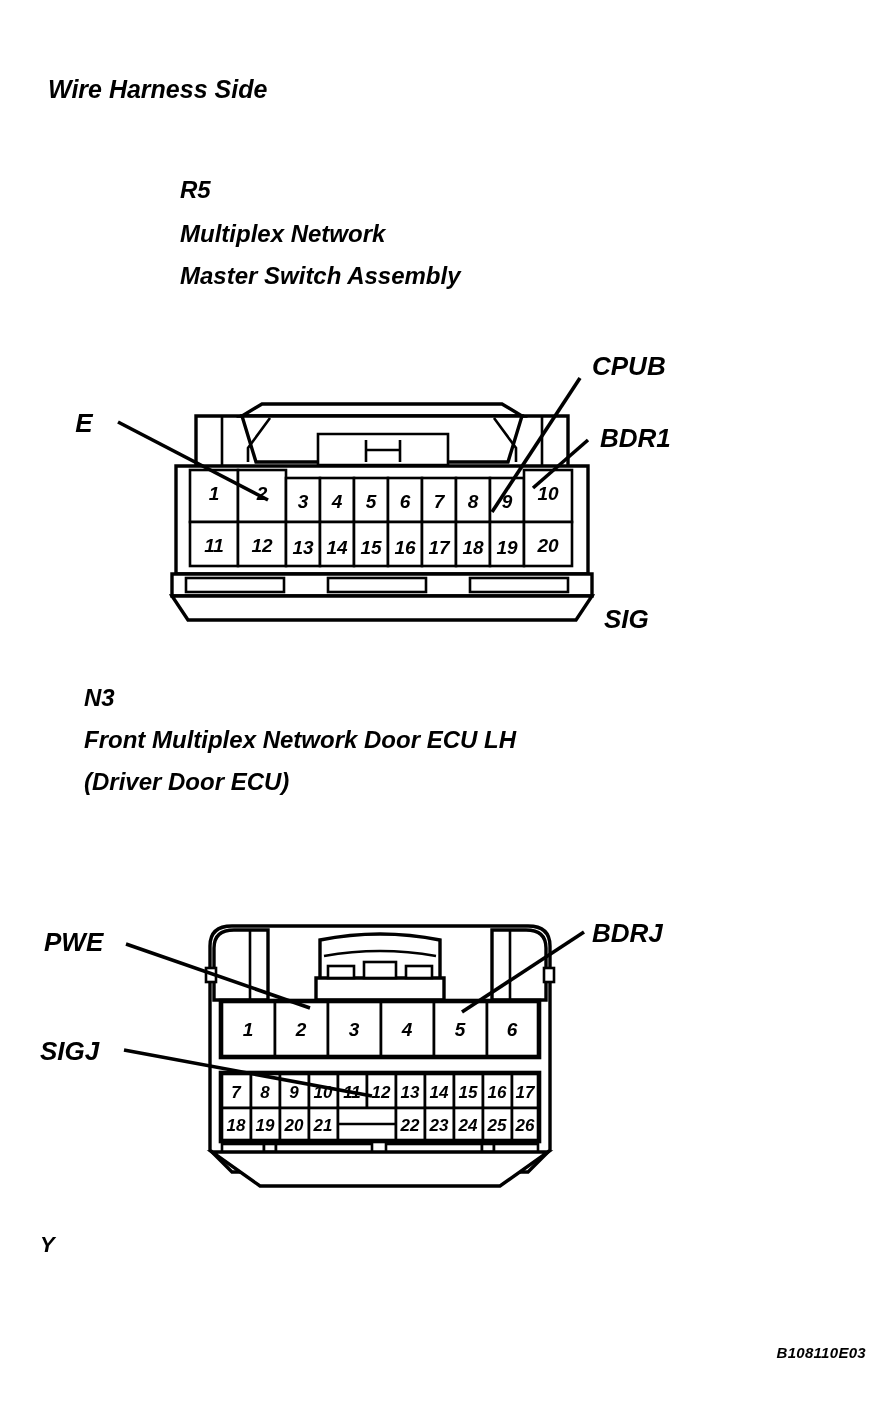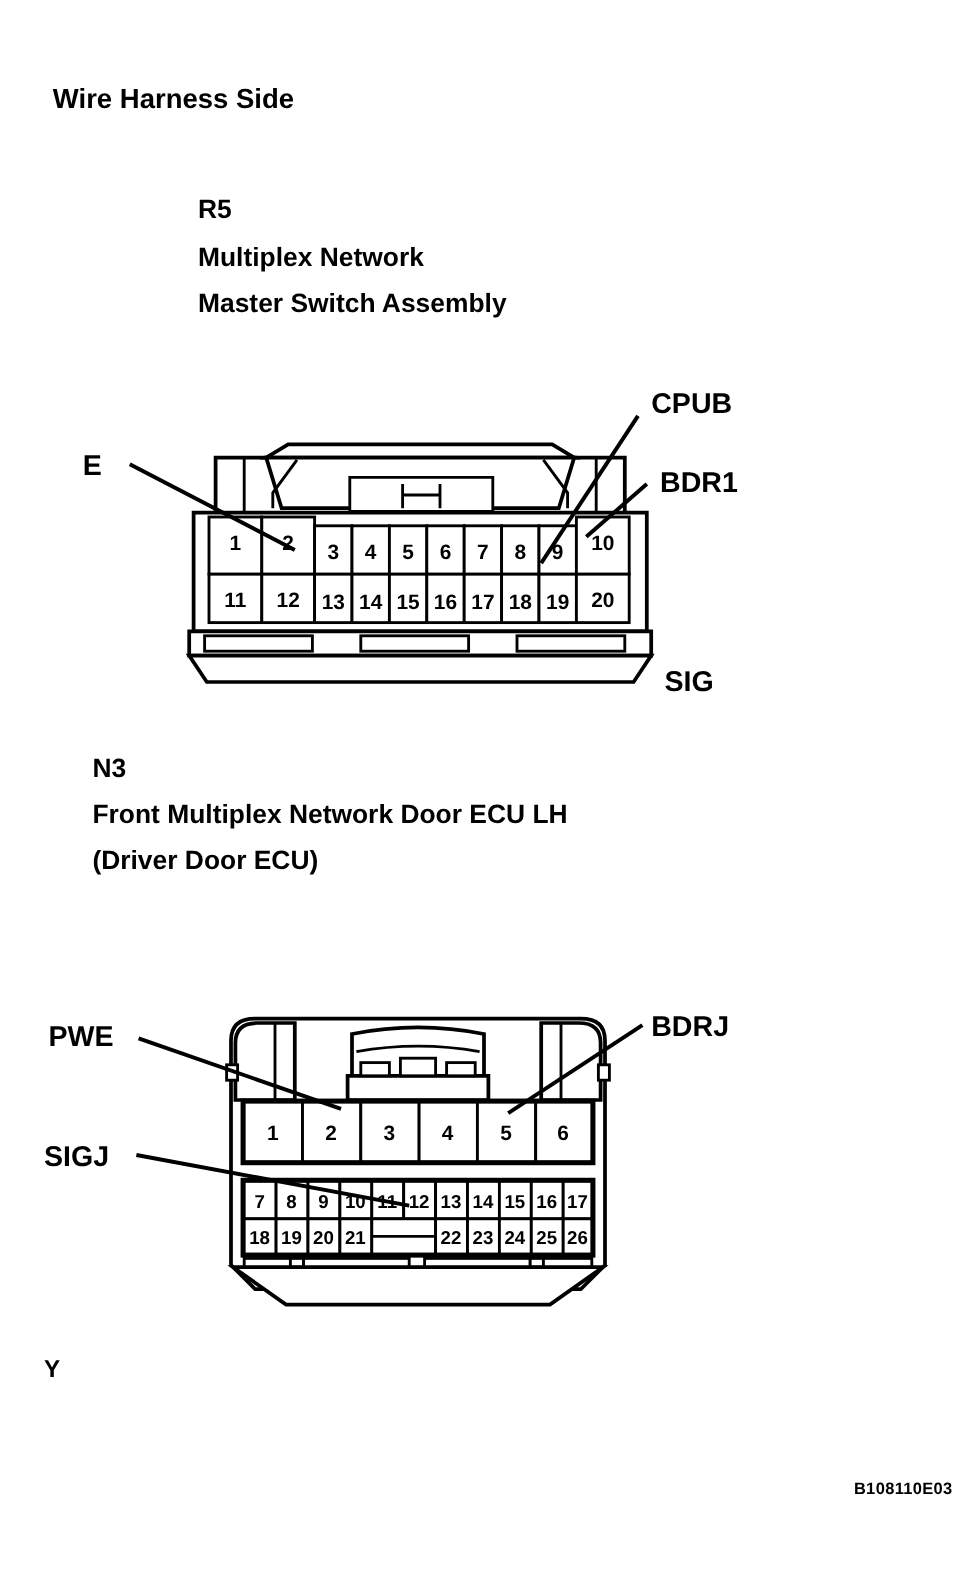--- a/index.html
+++ b/index.html
@@ -14,20 +14,21 @@
     position: relative;
     overflow: hidden;
     font-family: "Liberation Sans", sans-serif;
     color: #000000;
   }
   #sheet {
     position: absolute;
     left: 0; top: 0;
     width: 851px;
     height: 1426px;
+    font-style: italic;
   }
   svg { display: block; }
 
   text { font-family: "Liberation Sans", sans-serif; fill: #000; }
 
   .t-page-heading { font-size: 25px; font-weight: bold; }
   .t-block-heading { font-size: 24px; font-weight: bold; }
   .t-callout { font-size: 26px; font-weight: bold; }
   .t-pin { font-size: 19px; font-weight: bold; }
   .t-pin-sm { font-size: 17px; font-weight: bold; }

